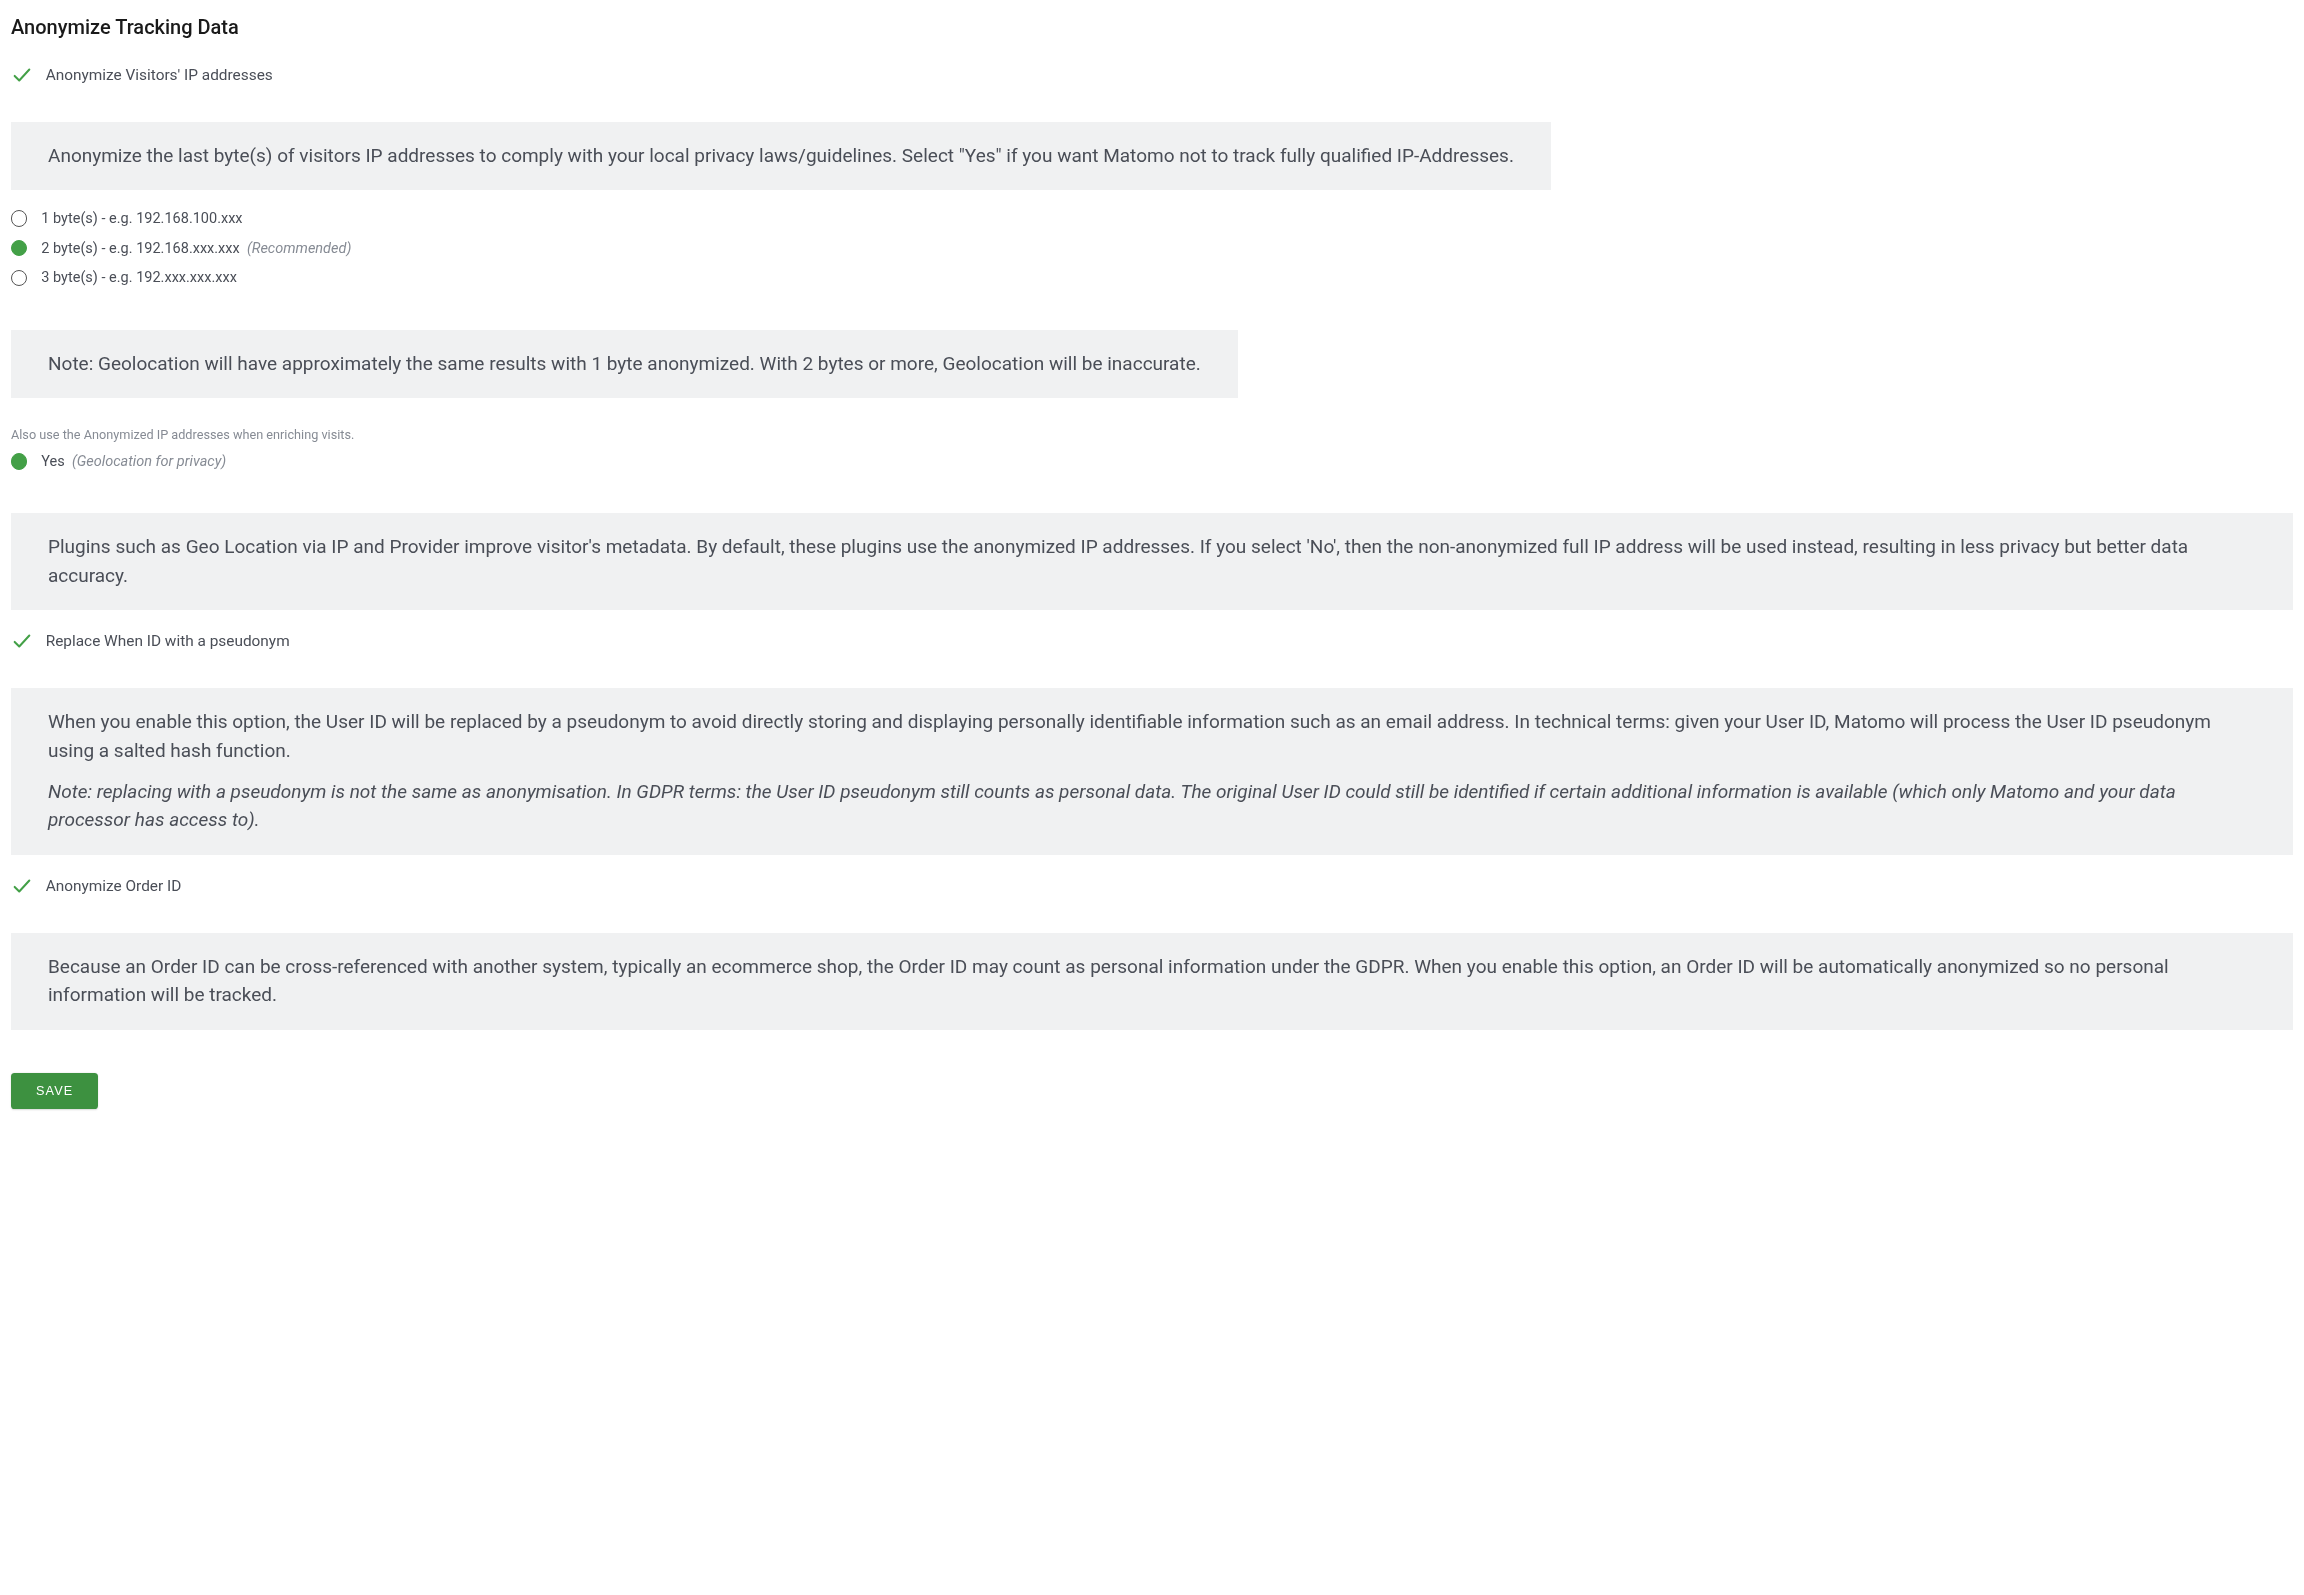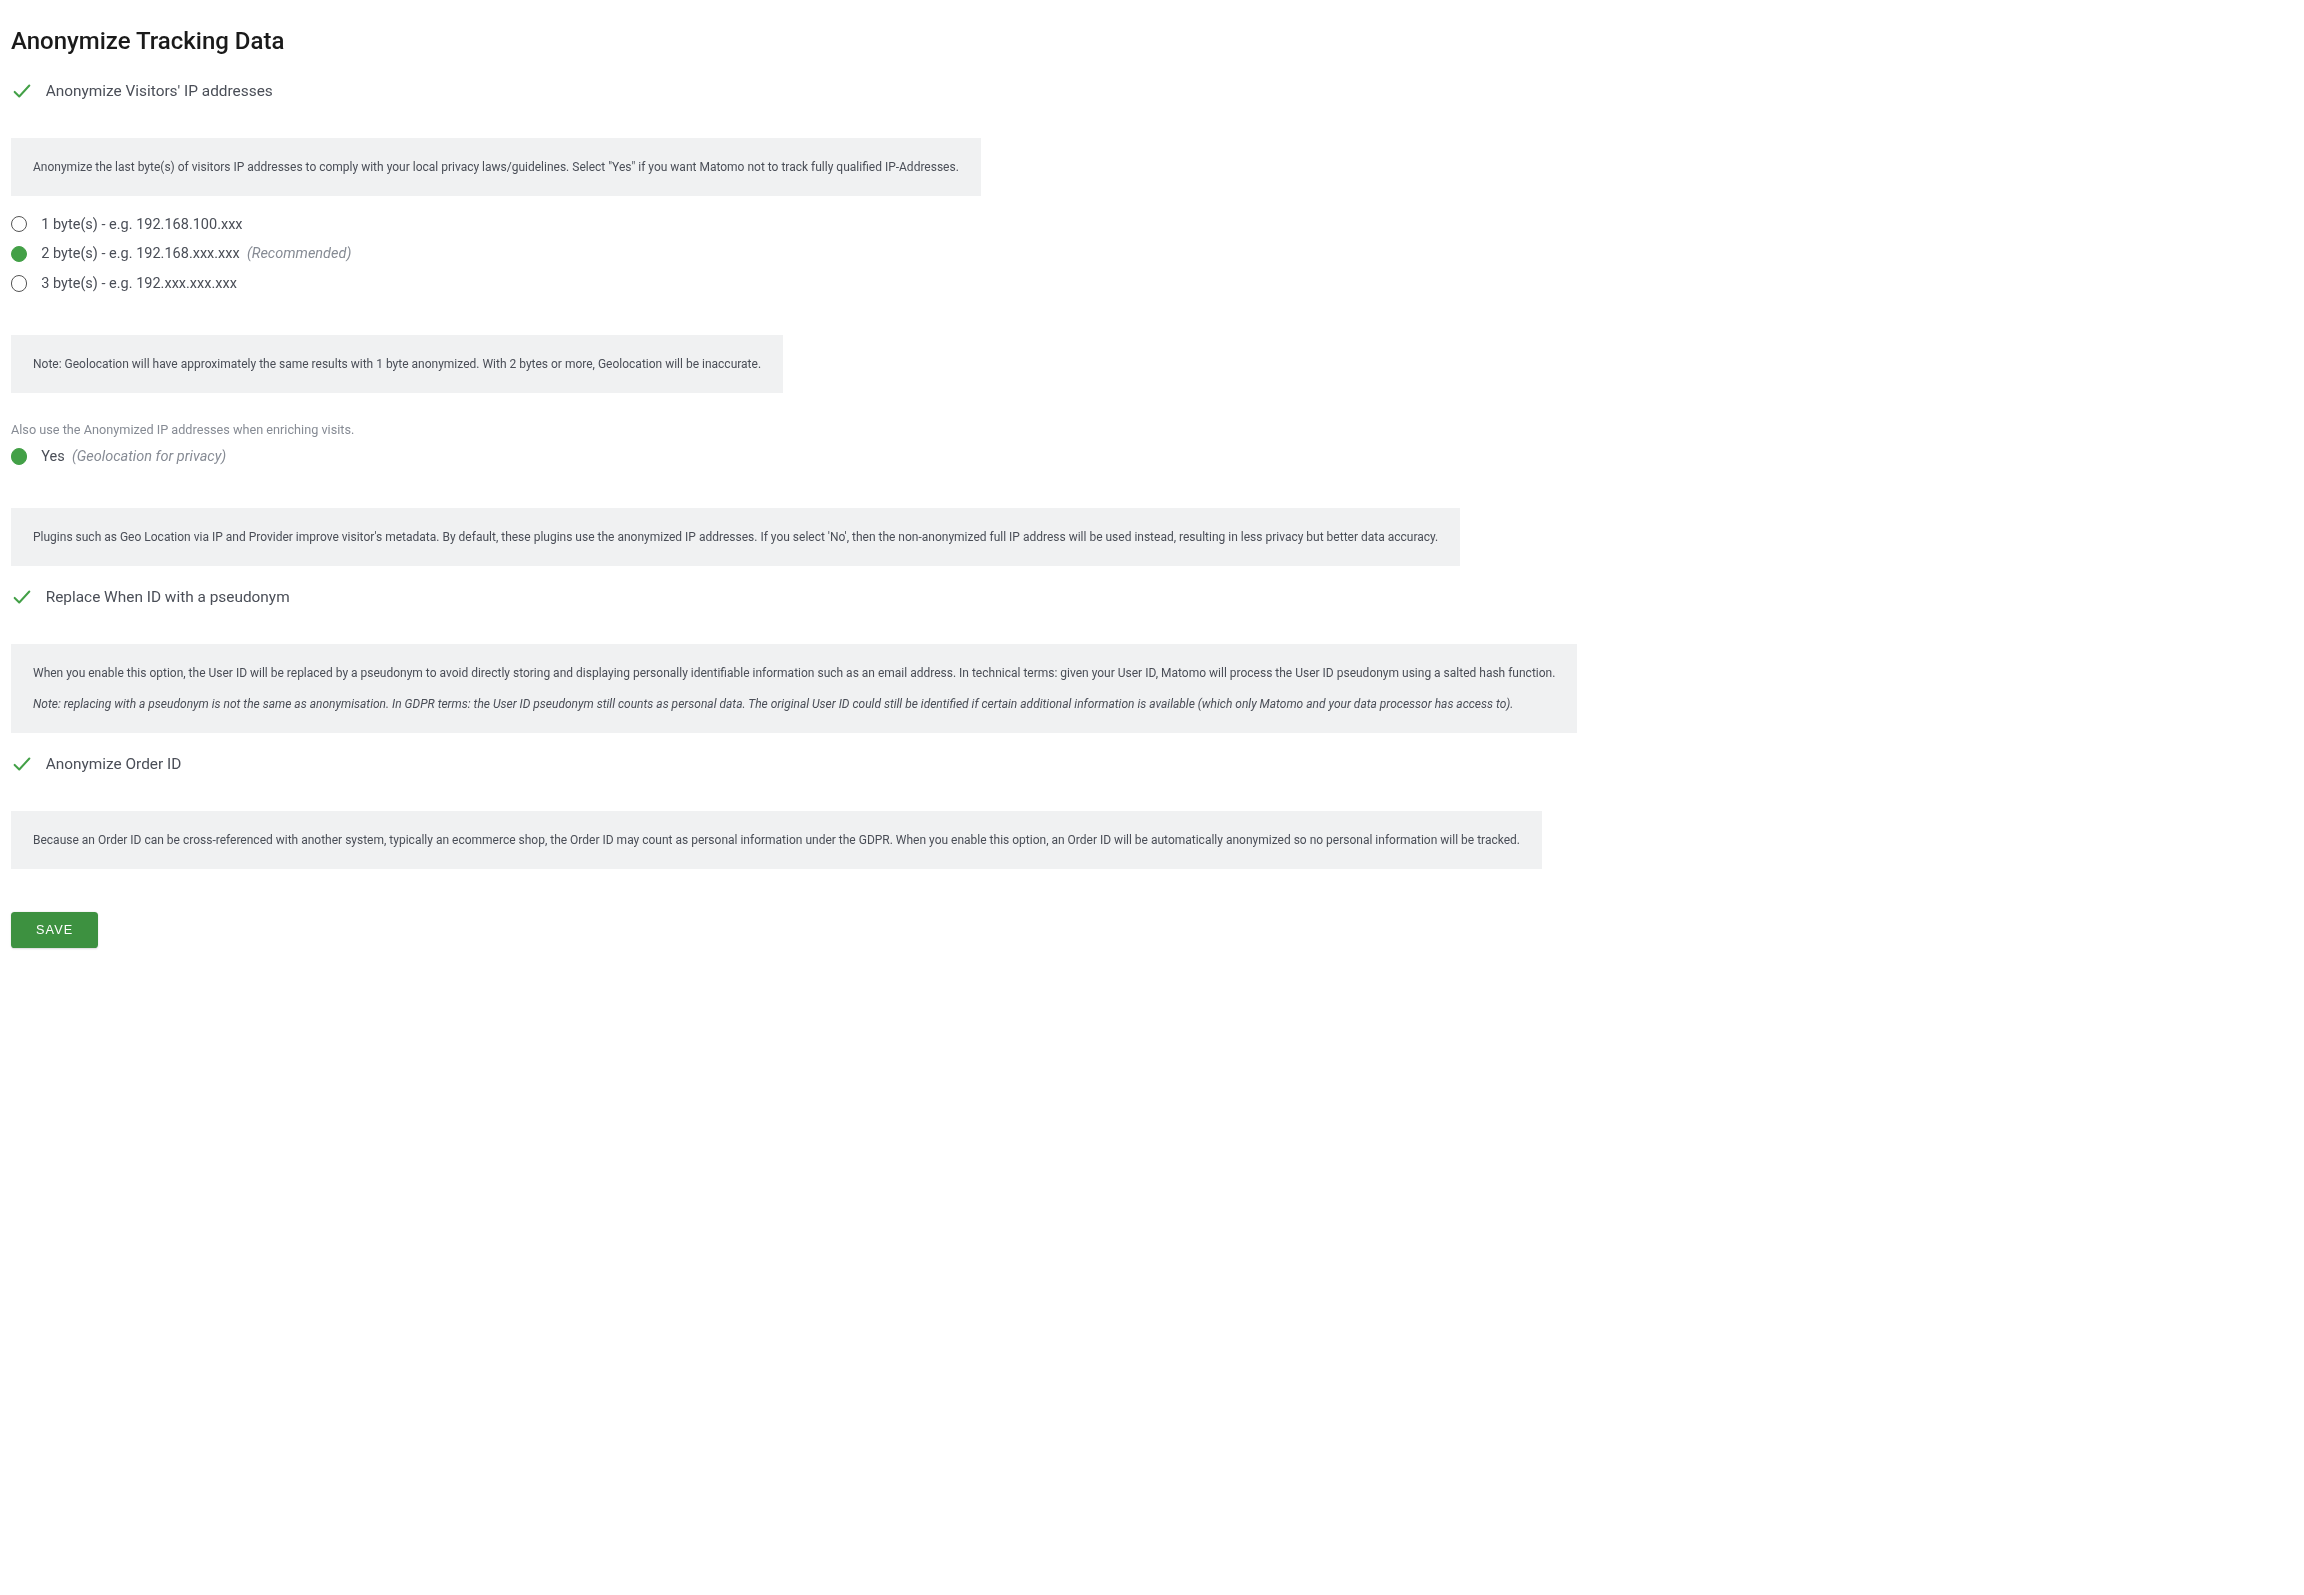--- a/index.html
+++ b/index.html
@@ -14,45 +14,45 @@
   * { box-sizing: border-box; }
   body {
     margin: 0;
     padding: 14.5px 11px 36px 11px;
     font-family: -apple-system, BlinkMacSystemFont, "Segoe UI", Roboto, Arial, sans-serif;
     font-size: 14.5px;
     color: var(--text-body);
     background: #fff;
   }
   h1 {
-    font-size: 24px;
+    font-size: 20px;
     font-weight: 500;
     color: var(--text-dark);
-    margin: 12px 0 25px 0;
+    margin: 0 0 25px 0;
   }
   .row {
     display: flex;
     align-items: flex-start;
     gap: 36px;
     margin-bottom: 20px;
     flex-direction: column;
   }
   .col-left {
     flex: 1 1 50%;
     min-width: 0;
   }
   .col-right {
     flex: 1 1 50%;
     min-width: 0;
   }
   .desc-panel {
     background: var(--panel-bg);
-    padding: 20px 22px;
-    color: var(--text-body);
-    font-size: 12px;
+    padding: 20px 37px;
+    color: var(--text-body);
+    font-size: 19px;
     line-height: 1.5;
   }
   .desc-panel p { margin: 0 0 12.7px 0; }
   .desc-panel p:last-child { margin-bottom: 0; }
   .desc-panel .note-italic { font-style: italic; }
   .check-row {
     display: flex;
     align-items: center;
     gap: 12.7px;
     font-size: 15.4px;

